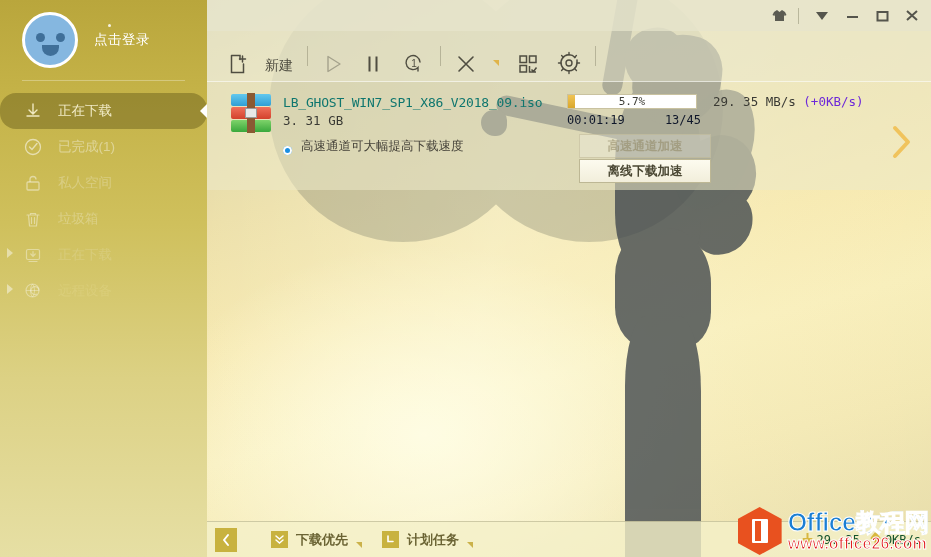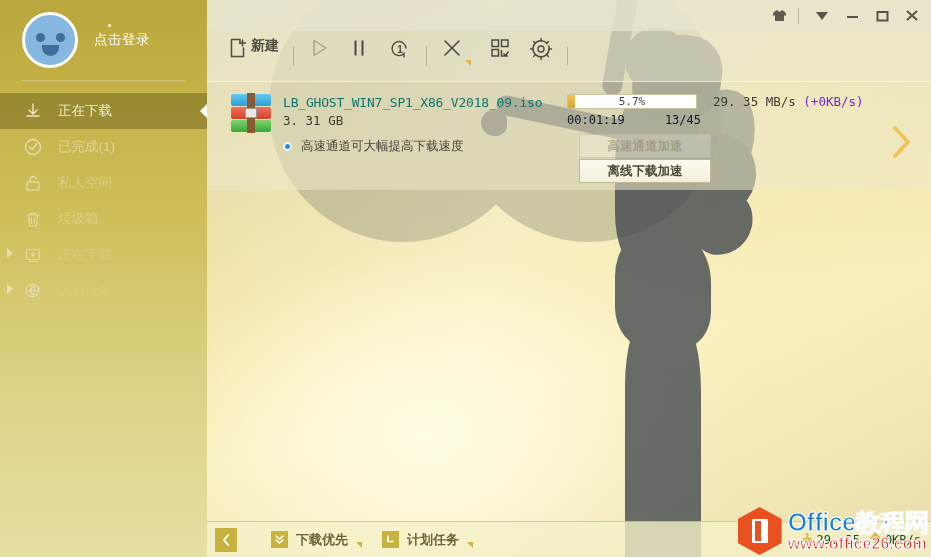--- a/index.html
+++ b/index.html
@@ -111,20 +111,21 @@
     width: 3px; height: 3px; border-radius: 50%; background: rgba(255,255,255,.85);
   }
   .divider { height: 1px; background: rgba(255,255,255,0.30); margin: 0 22px; }
 
   .nav { margin-top: 12px; }
   .nav-item {
     height: 36px; display: flex; align-items: center;
     padding-left: 22px; gap: 14px;
     position: relative; color: rgba(255,255,255,0.62);
     font-size: 13.5px;
+    border-radius: 16px;
   }
   .nav-item.active {
     background: rgba(88,78,18,0.40);
     color: #f2ecc8;
   }
   .nav-item.active .nav-marker {
     position: absolute; right: 0; top: 11px;
     width: 0; height: 0;
     border-top: 7px solid transparent;
     border-bottom: 7px solid transparent;
@@ -145,23 +146,23 @@
   }
 
   
   .toolbar {
     position: absolute; left: 207px; top: 31px; right: 0; height: 51px;
     background: rgba(236,233,205,0.72);
     display: flex; align-items: center; gap: 0; padding-left: 12px;
     border-bottom: 1px solid rgba(255,255,255,0.55);
   }
   .tbar-item {
-    display: flex; align-items: flex-start; gap: 1px;
+    display: flex; align-items: flex-end; gap: 15px;
     height: 38px; padding: 0 9px;
-    color: #4f4d41; font-size: 14px; font-weight: bold;
+    color: #4f4d41; font-size: 14px;
   }
   .tbar-item.disabled { opacity: .40; }
   .tbar-sep { width: 1px; height: 20px; background: rgba(120,118,92,.40); margin: 0 5px; }
   .tbar-caret {
     width: 0; height: 0; margin-left: 1px; align-self: flex-end; margin-bottom: 9px;
     border-left: 6px solid transparent;
     border-top: 6px solid #e0b44a;
   }
 
   
@@ -183,21 +184,21 @@
     font-family: "DejaVu Sans Mono", "Liberation Mono", monospace;
     font-size: 13px; color: #0f766e; letter-spacing: -.2px; text-align: center;
   }
   .fsize {
     position: absolute; left: 60px; top: 23px;
     font-family: "DejaVu Sans Mono", "Liberation Mono", monospace;
     font-size: 12.5px; color: #3a3a34;
   }
   .promo-line {
     position: absolute; left: 60px;
-    display: flex; align-items: center; gap: 9px;
+    display: flex; align-items: flex-end; gap: 9px;
     font-size: 12.5px; color: #46433a;
   }
   .promo-line.p1 { top: 48px; }
   .promo-line.p2 { top: 72px; }
   .radio {
     width: 9px; height: 9px; border-radius: 50%;
     background: #1a8fe3; box-shadow: inset 0 0 0 2px #fff;
     flex: none;
   }
 

